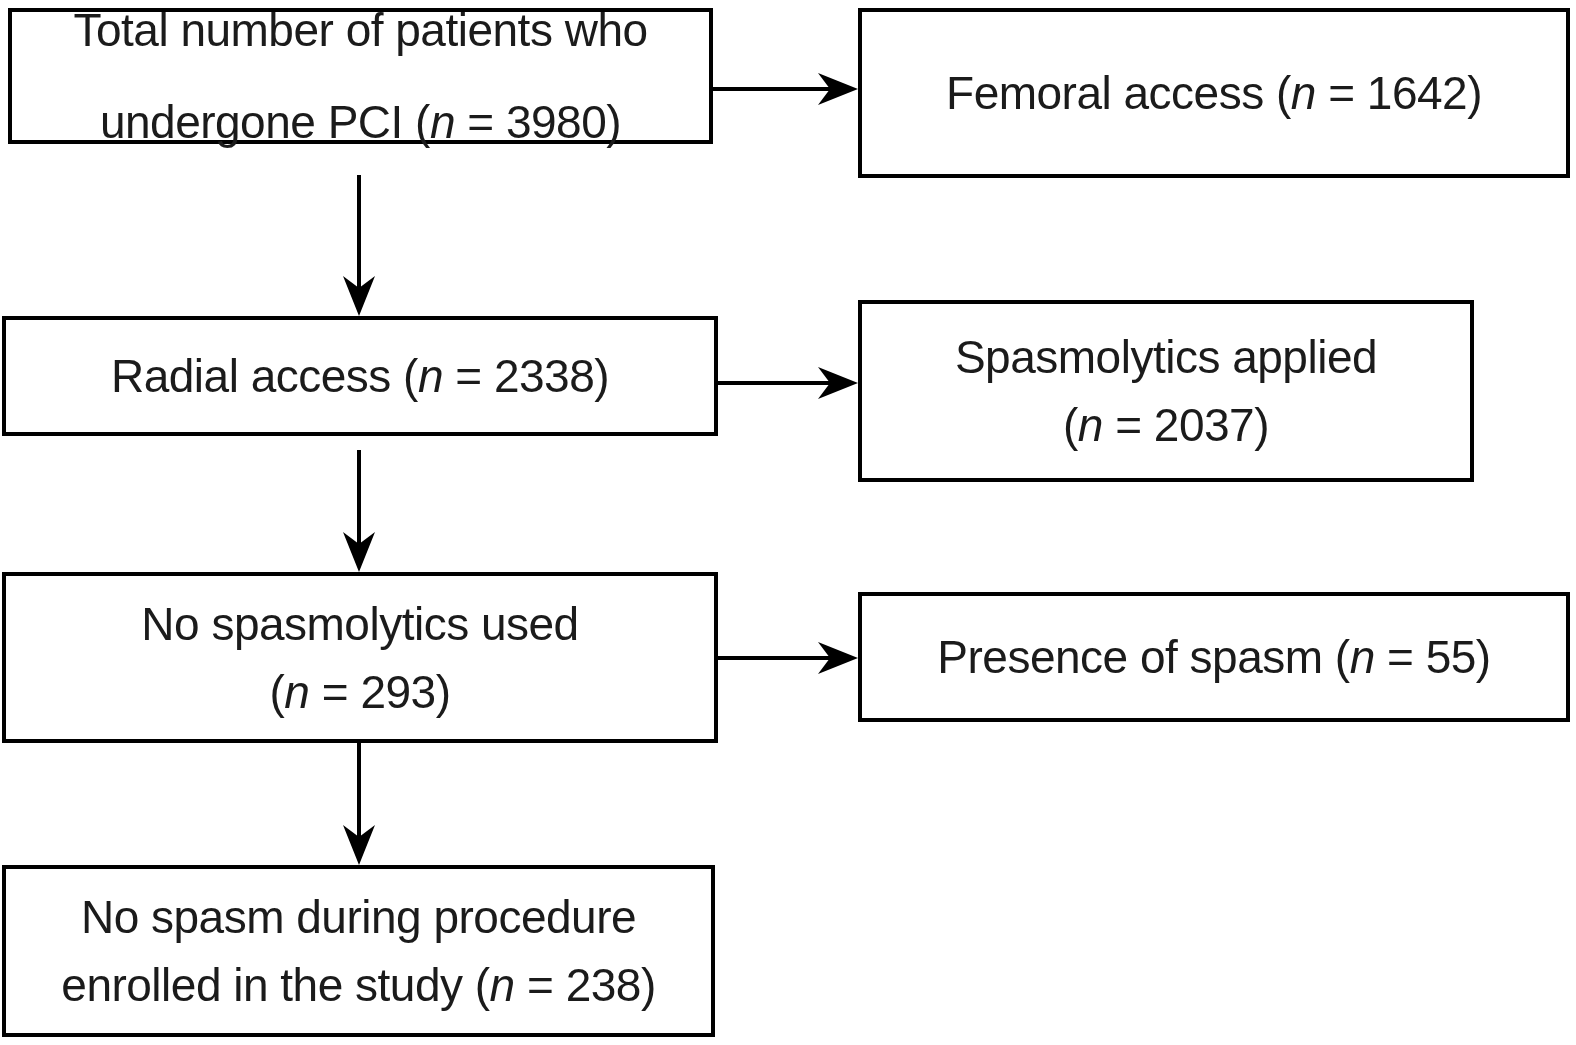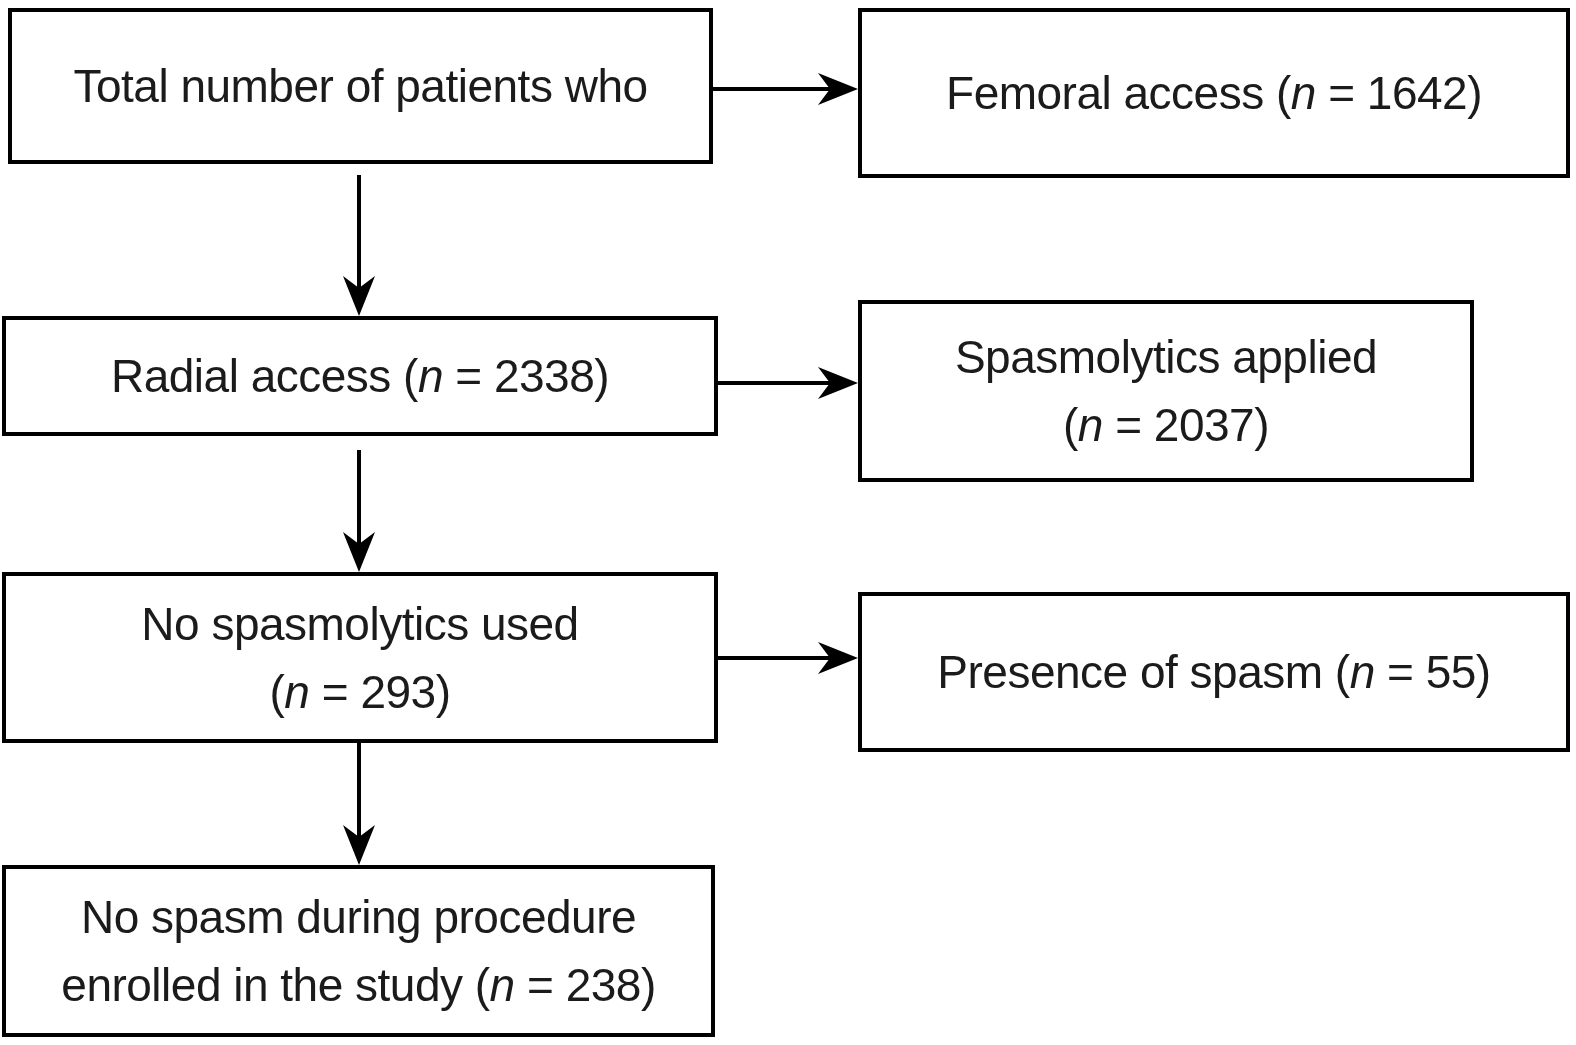--- a/index.html
+++ b/index.html
@@ -77,23 +77,26 @@
       <line x1="716" y1="658" x2="832" y2="658" stroke="#000" stroke-width="4"></line>
       <polygon points="858,658 818,642 830,658 818,674" fill="#000"></polygon>
     </g>
 
     <g>
       <line x1="359" y1="741" x2="359" y2="839" stroke="#000" stroke-width="4"></line>
       <polygon points="359,865 343,825 359,837 375,825" fill="#000"></polygon>
     </g>
   </svg>
 
-  <div class="box" style="left:8px; top:8px; width:705px; height:156px;gap:24px;">
+  <div class="box" style="left:8px; top:8px; width:705px; height:136px;gap:24px;">
     <div class="line">
       <span>Total number of patients who</span>
+    </div>
+    <div class="line">
+      <span>undergone PCI (</span><i>n</i><span> = 3980)</span>
     </div>
   </div>
 
   <div class="box" style="left:858px; top:8px; width:712px; height:170px;justify-content:center;">
     <div class="line">
       <span>Femoral access (</span><i>n</i><span> = 1642)</span>
     </div>
   </div>
 
   <div class="box" style="left:2px; top:316px; width:716px; height:120px;">
@@ -113,21 +116,21 @@
 
   <div class="box" style="left:2px; top:572px; width:716px; height:171px;">
     <div class="line">
       <span>No spasmolytics used</span>
     </div>
     <div class="line">
       <span>(</span><i>n</i><span> = 293)</span>
     </div>
   </div>
 
-  <div class="box" style="left:858px; top:592px; width:712px; height:160px;">
+  <div class="box" style="left:858px; top:592px; width:712px; height:130px;">
     <div class="line">
       <span>Presence of spasm (</span><i>n</i><span> = 55)</span>
     </div>
   </div>
 
   <div class="box" style="left:2px; top:865px; width:713px; height:172px;text-align:right;">
     <div class="line">
       <span>No spasm during procedure</span>
     </div>
     <div class="line">

